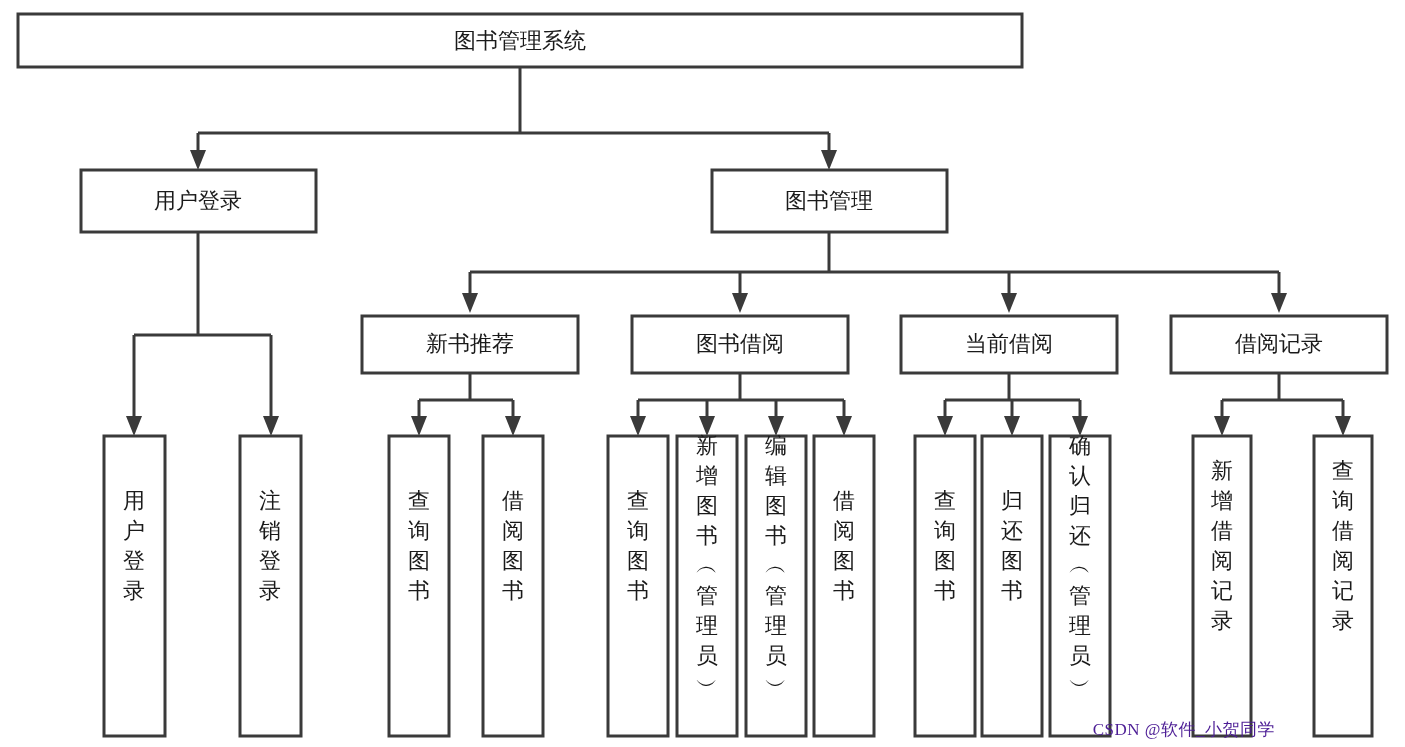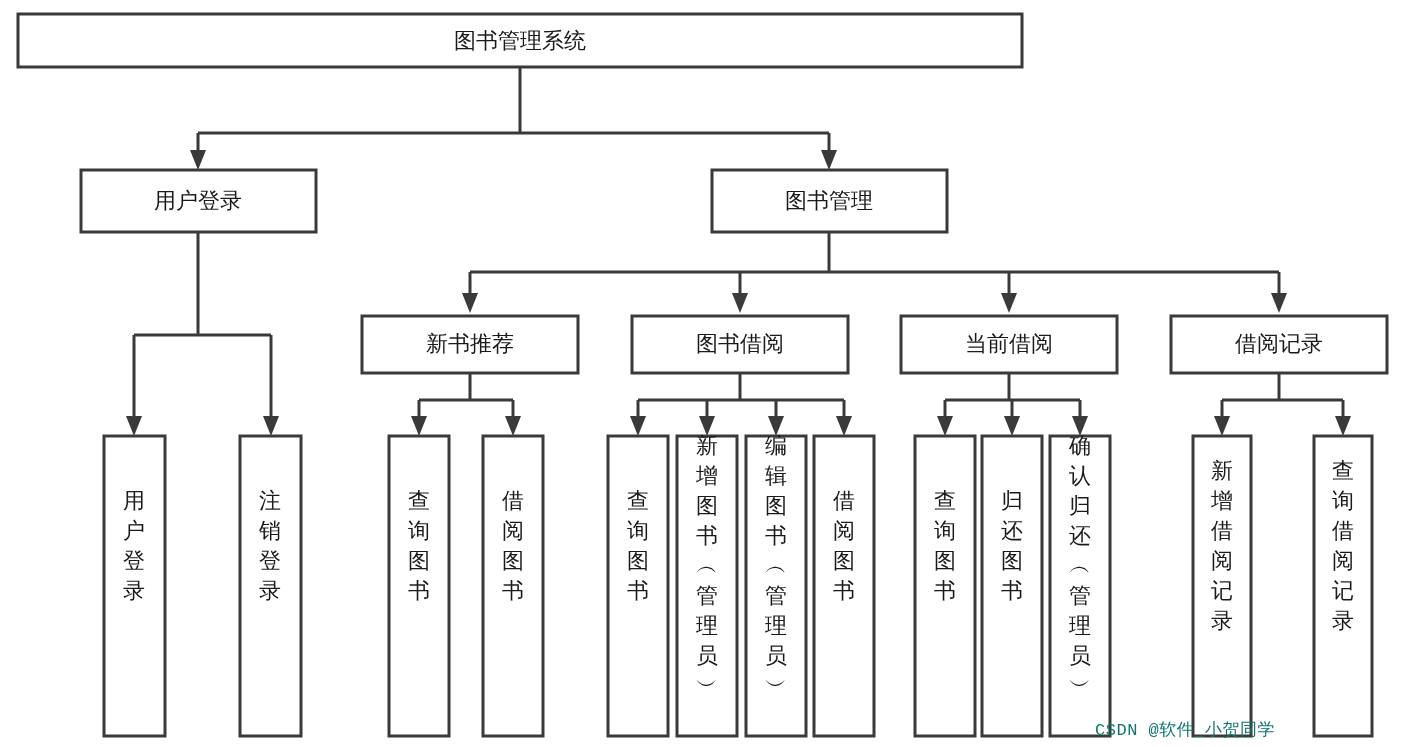--- a/index.html
+++ b/index.html
@@ -50,23 +50,23 @@
     fill: none;
   }
   .arrow-head {
     fill: #3a3a3a;
     stroke: none;
   }
   .watermark-text {
     position: absolute;
     right: 12px;
     bottom: 6px;
-    font-family: Liberation Mono, monospace;
+    font-family: Liberation Serif, serif;
     font-size: 17px;
-    color: #0f766e;
+    color: #4c1d95;
     white-space: nowrap;
     letter-spacing: 0.5px;
   }
 </style>
 </head>
 <body>
 
 <div id="diagram-root">
 
   <svg class="tree-canvas" viewBox="0 0 1405 747" xmlns="http://www.w3.org/2000/svg">

